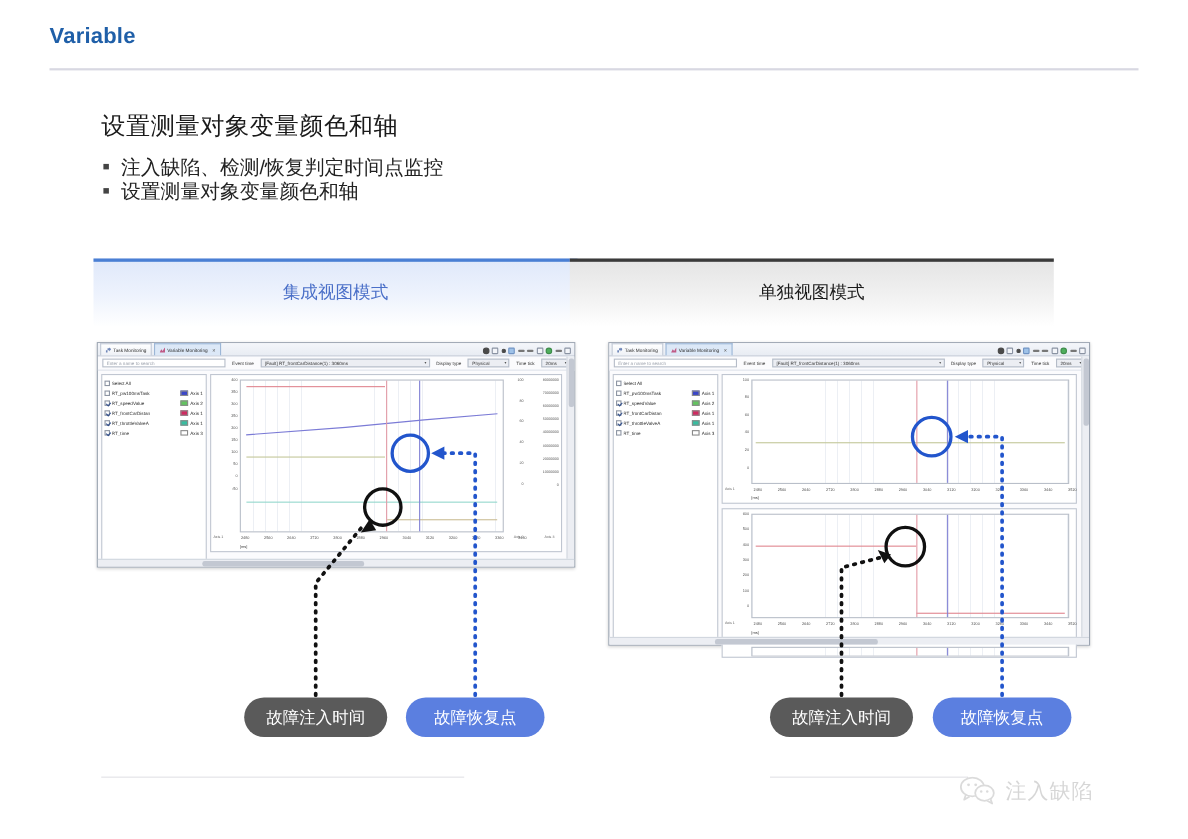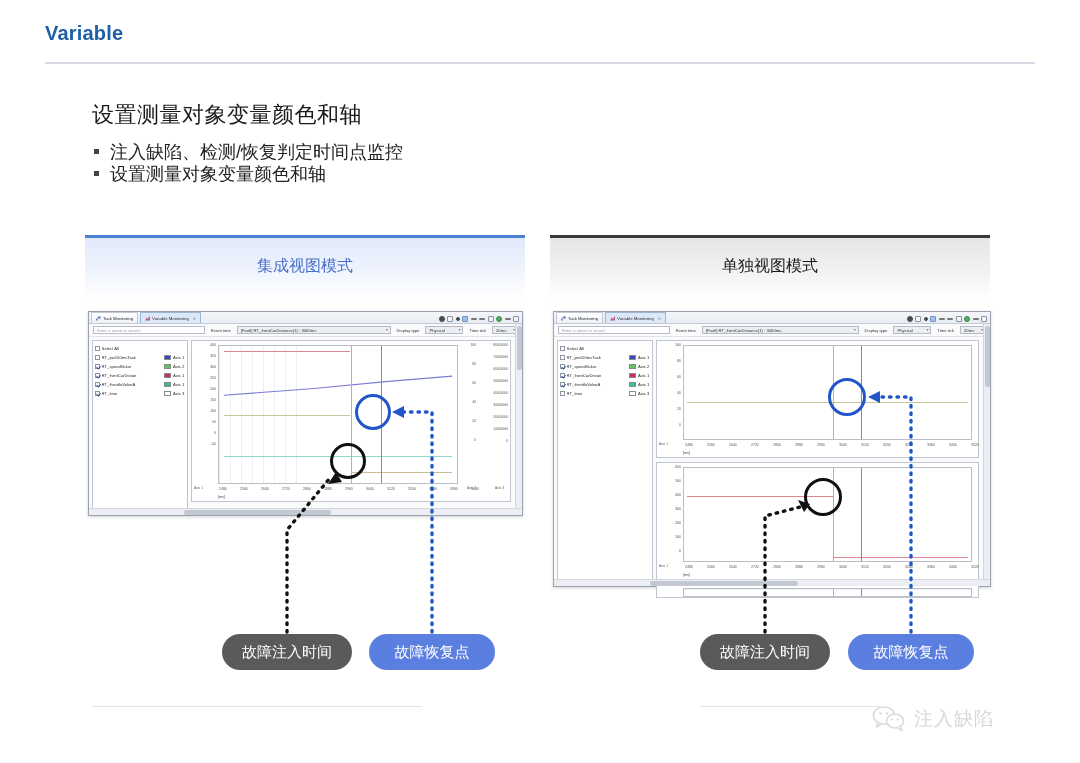--- a/index.html
+++ b/index.html
@@ -39,21 +39,21 @@
     margin-bottom: 2px; padding-left: 18px; position: relative;
   }
   .bullets li::before {
     content: ""; position: absolute; left: 2px; top: 7px;
     width: 5px; height: 5px; background: #444;
   }
 
   
   .panel { position: absolute; top: 235px; width: 440px; }
   .panel.left { left: 85px; }
-  .panel.right { left: 550px; }
+  .panel.right { left: 518px; }
 
   .panel-caption {
     height: 62px; position: relative;
     display: flex; align-items: center; justify-content: center;
   }
   .panel-caption .cap-bar {
     position: absolute; left: 0; right: 0; top: 0; height: 3px;
   }
   .panel.left .panel-caption { background: linear-gradient(180deg,#dfe8fa 0%, #eef3fd 55%, #ffffff 100%); }
   .panel.left .cap-bar { background: #4a7fd4; }

